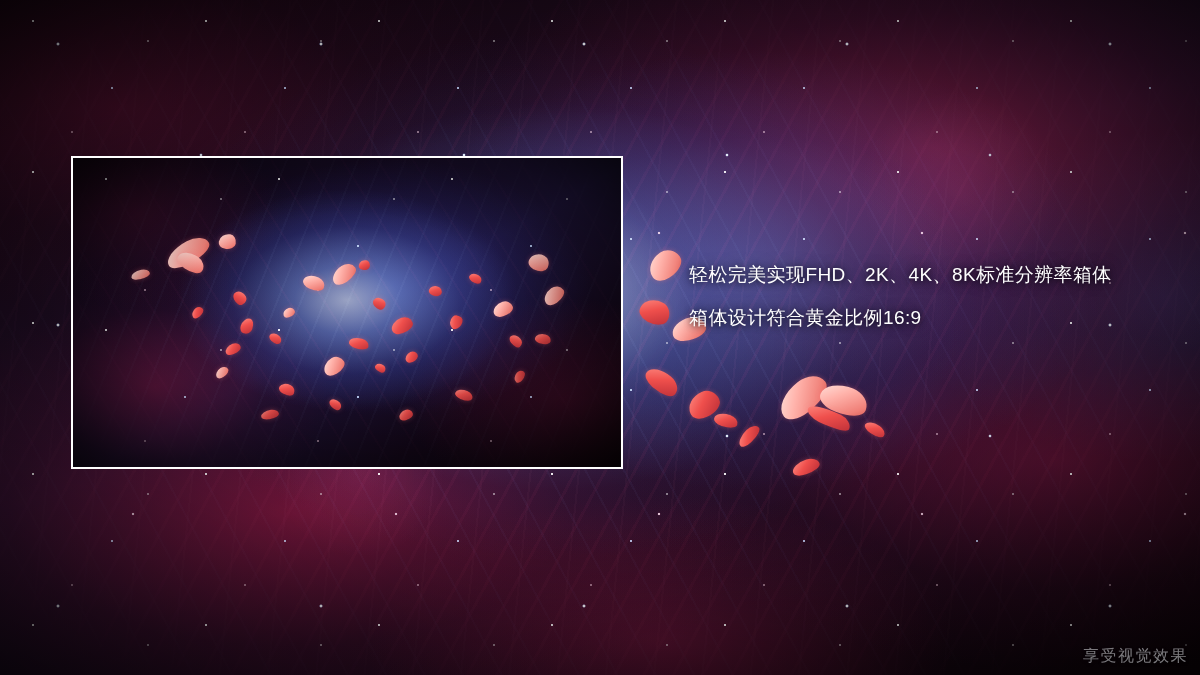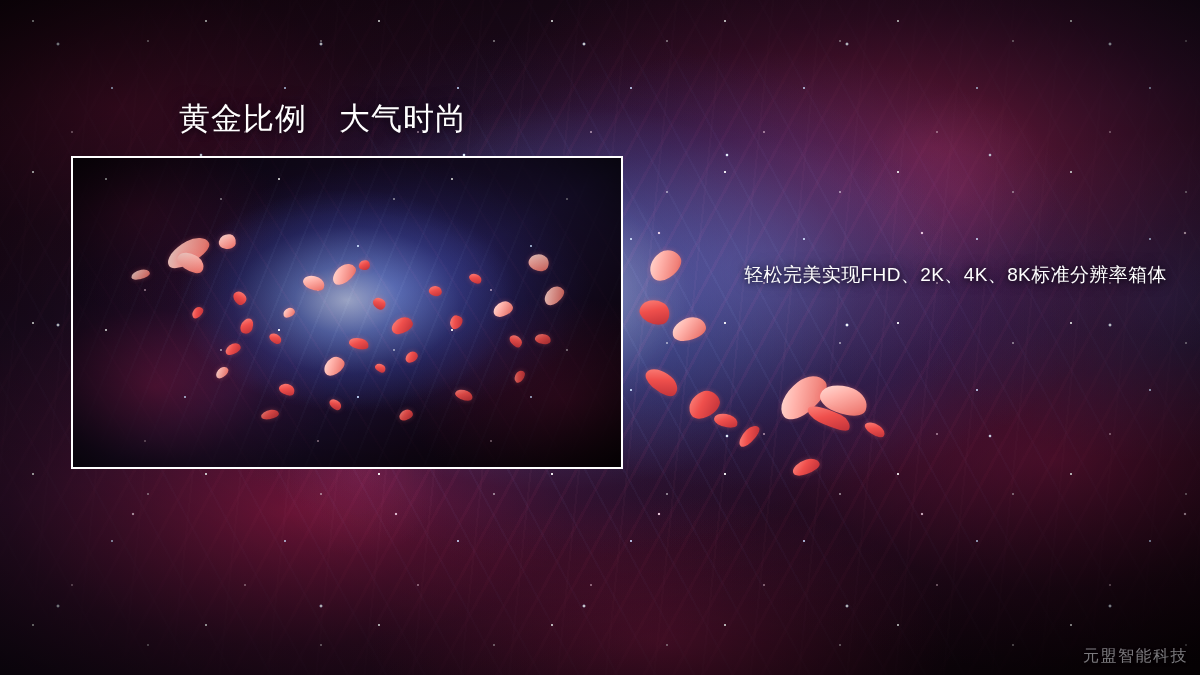--- a/index.html
+++ b/index.html
@@ -126,21 +126,21 @@
   }
 
   
   #headline{
     position:absolute;left:179px;top:100px;
     font-size:31px;line-height:38px;letter-spacing:1px;
     color:#ffffff;font-weight:400;white-space:pre;
     text-shadow:0 1px 7px rgba(0,0,0,.72), 0 0 18px rgba(20,10,40,.55);
   }
   #body-copy{
-    position:absolute;left:662px;top:253px;width:505px;text-align:right;
+    position:absolute;left:689px;top:253px;width:505px;
   }
   #body-copy .line{
     font-size:19px;line-height:43px;color:#ffffff;letter-spacing:.4px;
     white-space:nowrap;
     text-shadow:0 1px 6px rgba(0,0,0,.80), 0 0 14px rgba(10,5,30,.55);
   }
   #watermark{
     position:absolute;right:12px;bottom:8px;
     font-size:16px;letter-spacing:1.5px;
     color:rgba(196,196,200,.62);
@@ -168,21 +168,20 @@
       <div class="petal deep" style="left: 688px; top: 392px; width: 32px; height: 25px; transform: rotate(-24deg);"></div>
       <div class="petal deep" style="left: 714px; top: 414px; width: 24px; height: 13px; transform: rotate(18deg);"></div>
       <div class="petal deep" style="left: 736px; top: 430px; width: 26px; height: 12px; transform: rotate(-44deg);"></div>
       <div class="petal pale" style="left: 776px; top: 382px; width: 54px; height: 30px; transform: rotate(-38deg);"></div>
       <div class="petal pale" style="left: 820px; top: 386px; width: 48px; height: 28px; transform: rotate(22deg);"></div>
       <div class="petal deep sliver" style="left: 806px; top: 410px; width: 46px; height: 16px; transform: rotate(26deg);"></div>
       <div class="petal deep" style="left: 792px; top: 460px; width: 28px; height: 14px; transform: rotate(-18deg);"></div>
       <div class="petal deep" style="left: 864px; top: 424px; width: 22px; height: 11px; transform: rotate(34deg);"></div>
     </div>
 
-  <div id="headline">黄金比例　大气时尚</div>
 
   <div id="inset-frame">
     <div class="inset-bg"></div>
     <div class="inset-wisp"></div>
     <div class="bg-layer stars stars-s"></div>
     <div class="bg-layer stars stars-m"></div>
     <div id="inset-petals">
         <div class="petal pale" style="left: 92px; top: 84px; width: 46px; height: 21px; transform: rotate(-28deg);"></div>
         <div class="petal pale" style="left: 104px; top: 96px; width: 28px; height: 17px; transform: rotate(34deg);"></div>
         <div class="petal pale" style="left: 58px; top: 112px; width: 19px; height: 9px; transform: rotate(-12deg);"></div>
@@ -216,16 +215,17 @@
         <div class="petal deep" style="left: 382px; top: 232px; width: 18px; height: 10px; transform: rotate(22deg);"></div>
         <div class="petal deep" style="left: 326px; top: 252px; width: 14px; height: 10px; transform: rotate(-16deg);"></div>
         <div class="petal deep" style="left: 302px; top: 206px; width: 11px; height: 8px; transform: rotate(40deg);"></div>
         <div class="petal pale" style="left: 142px; top: 210px; width: 14px; height: 9px; transform: rotate(-34deg);"></div>
       </div>
     <div class="inset-vig"></div>
   </div>
 
   <div id="body-copy">
     <div class="line">轻松完美实现FHD、2K、4K、8K标准分辨率箱体</div>
+    <div class="line">箱体设计符合黄金比例16:9</div>
   </div>
 
-  <div id="watermark">元盟智能科技</div>
+  <div id="watermark">享受视觉效果</div>
 </div>
 
 </body></html>

